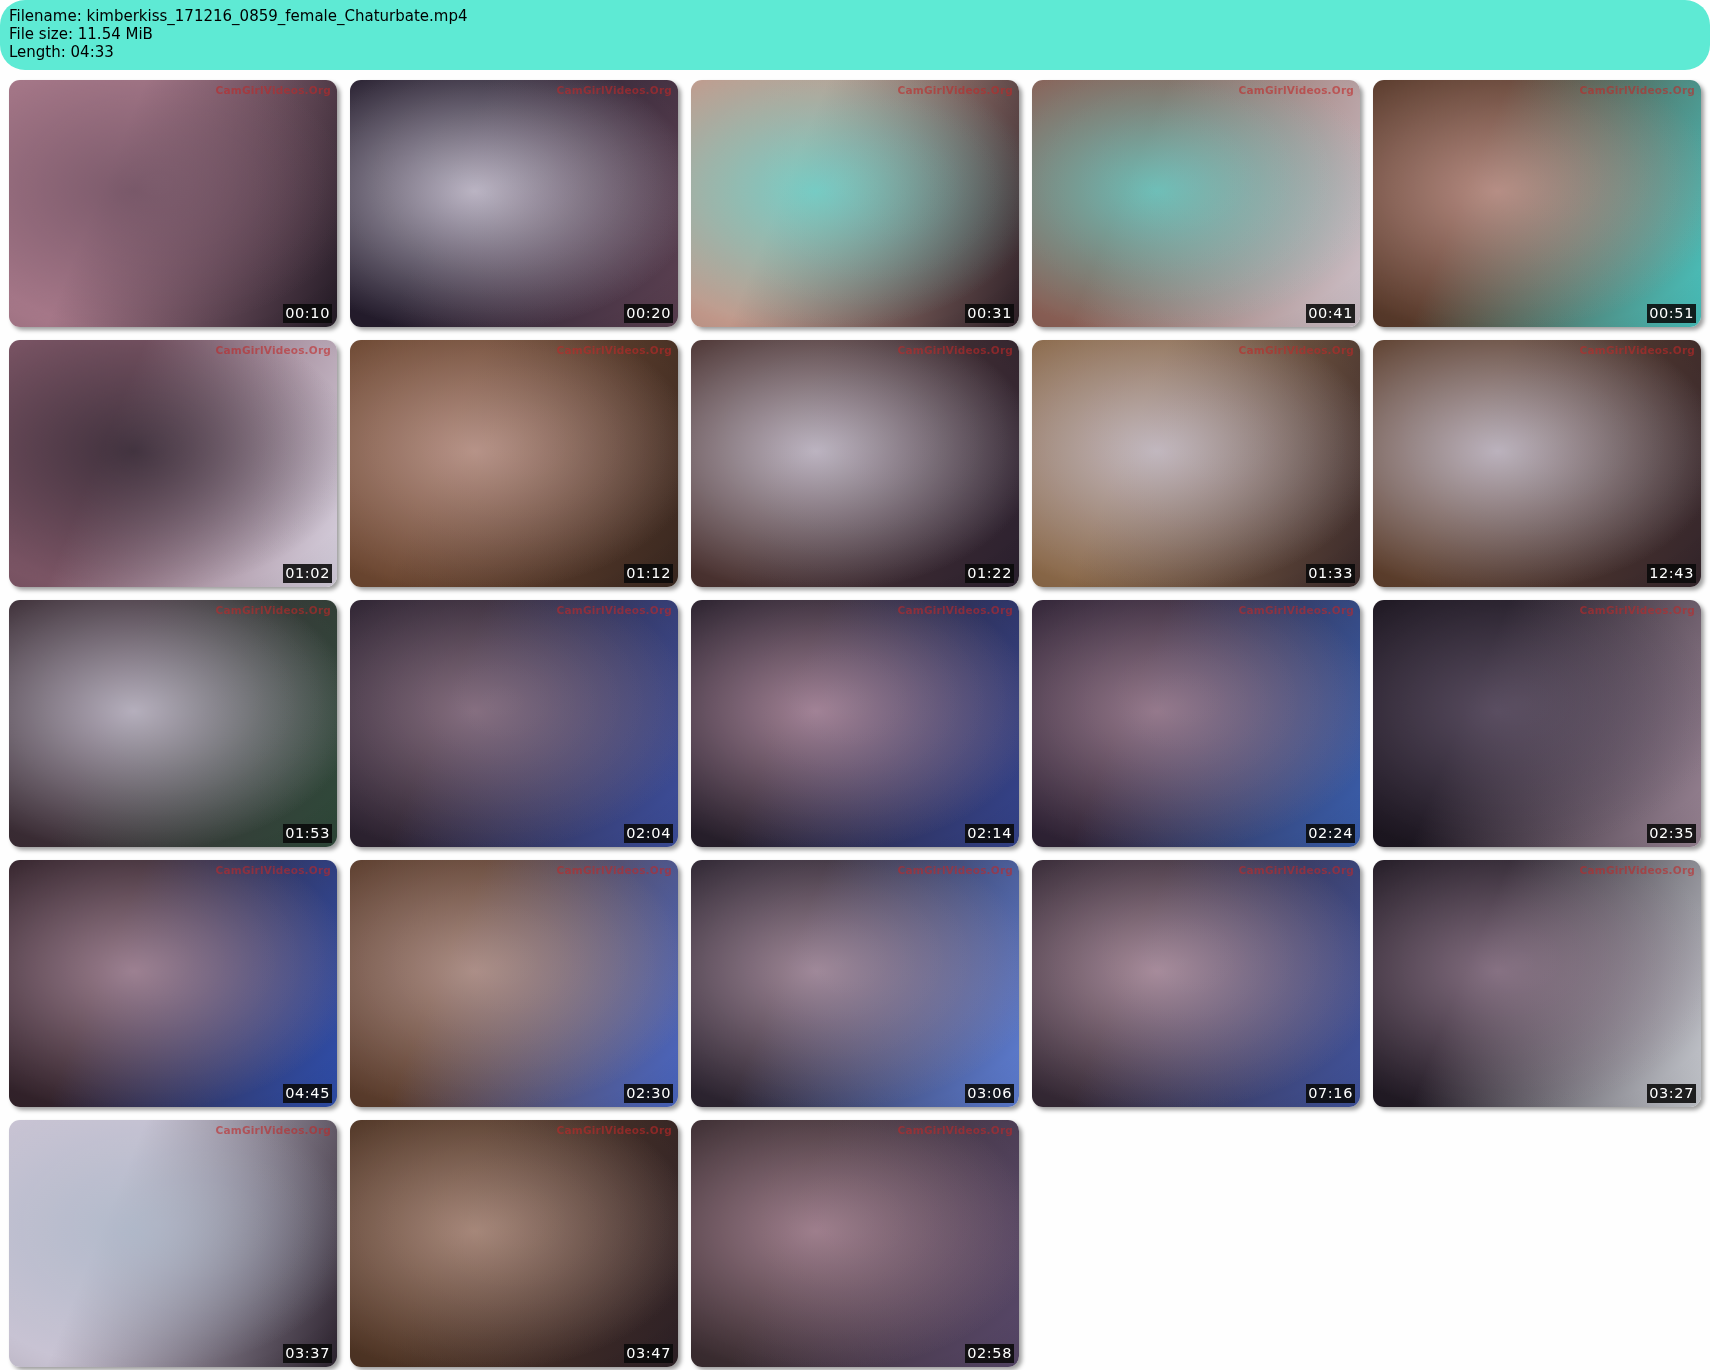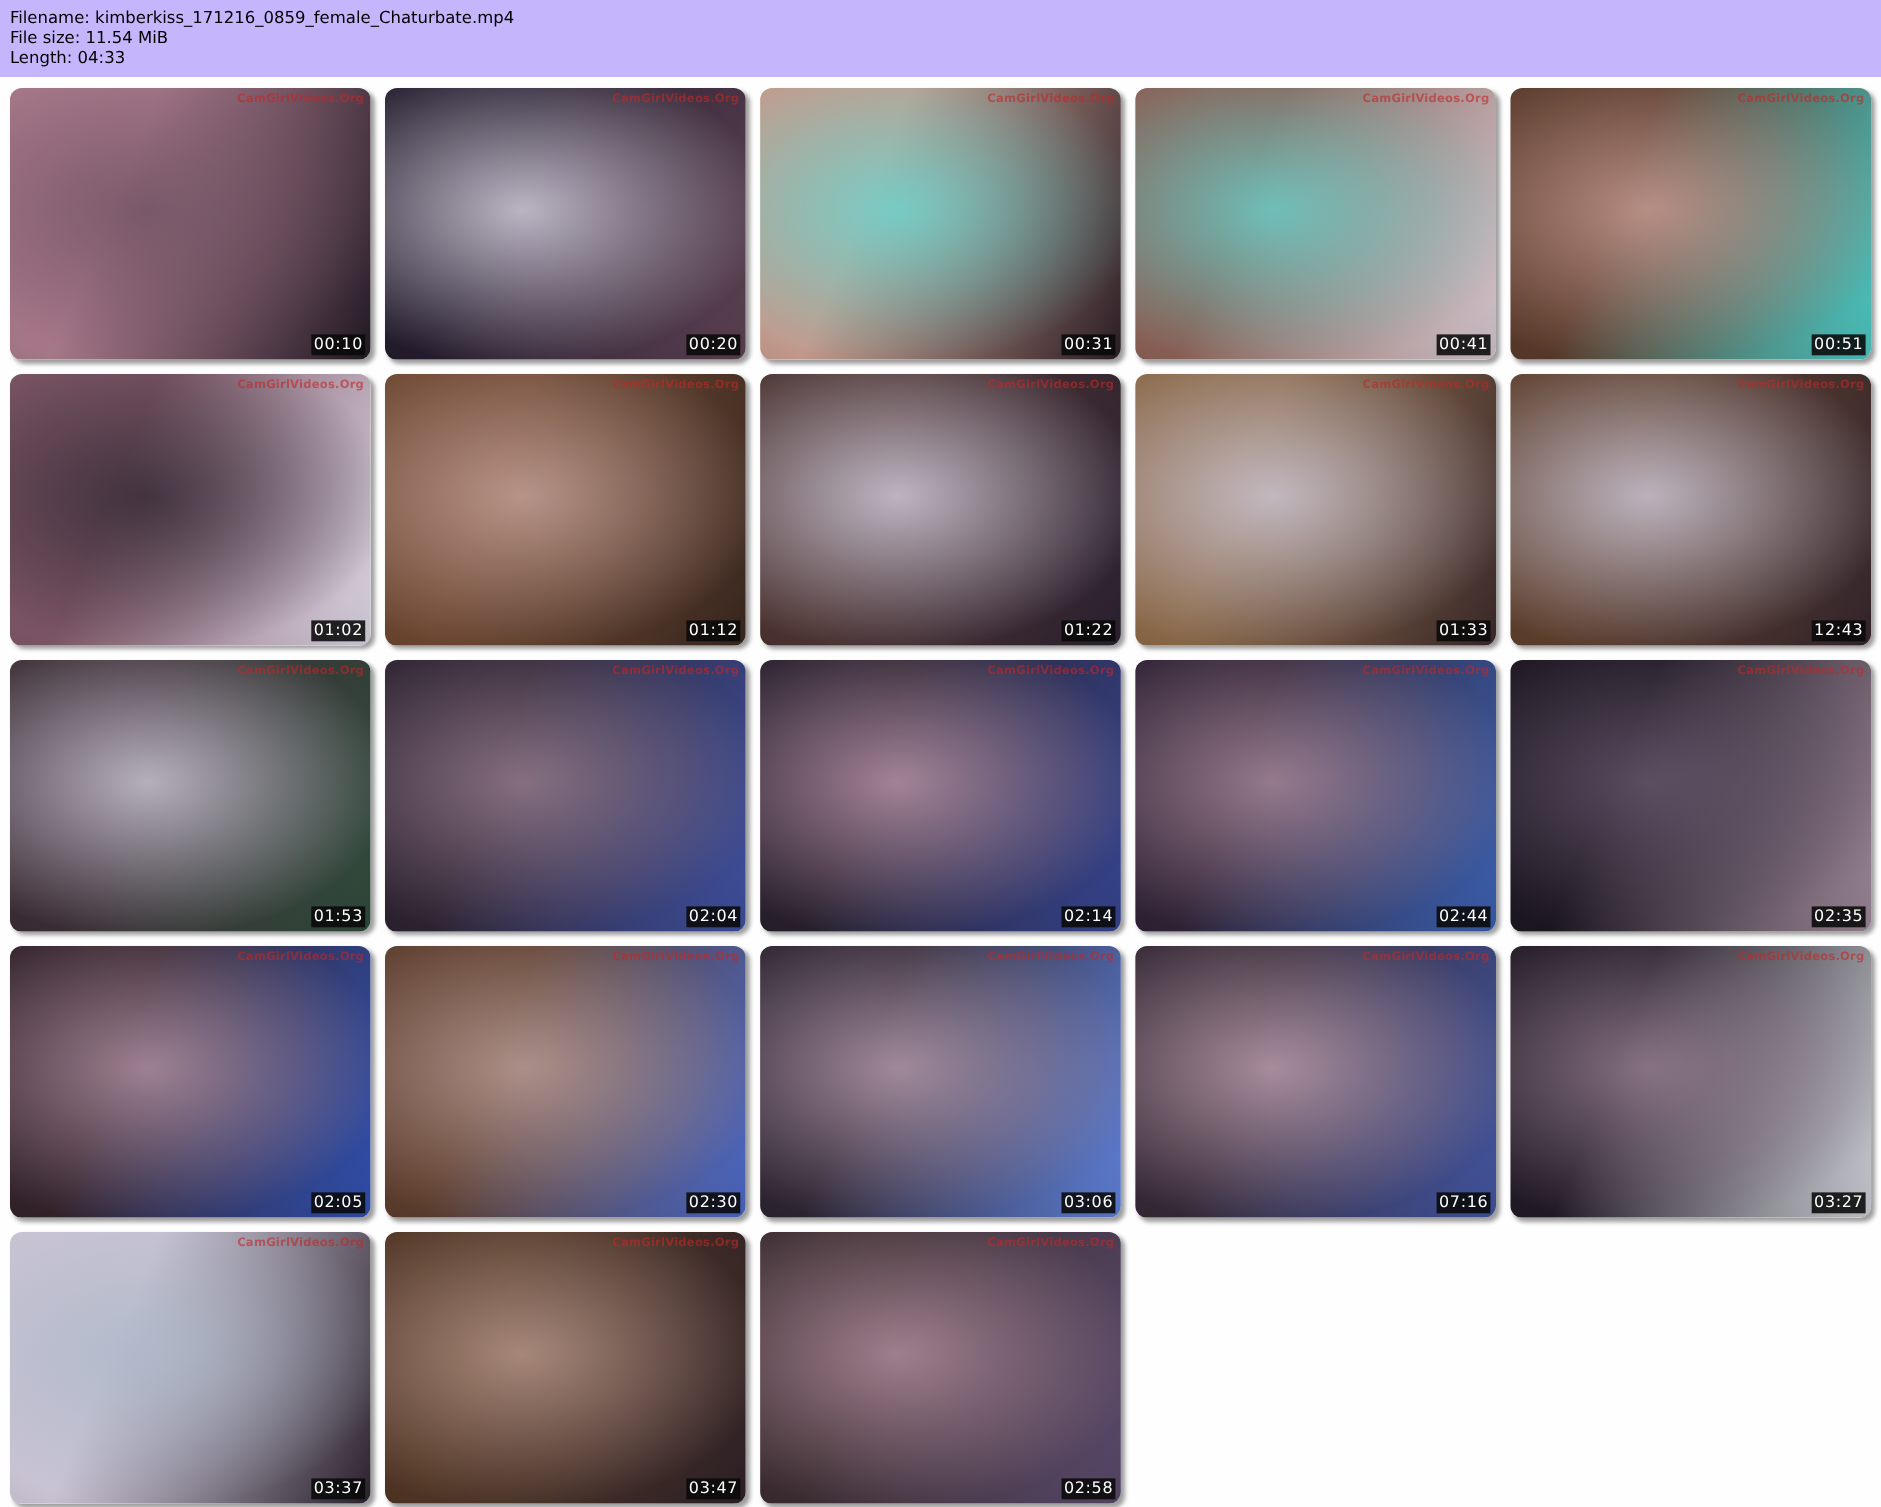--- a/index.html
+++ b/index.html
@@ -62,21 +62,21 @@
     line-height: 19px;
     padding: 0 2px;
     letter-spacing: 0.6px;
   }
 </style>
 </head>
 <body>
 
 <div class="sheet">
 
-  <div class="header" style="background: #c4b5fd; color: rgb(0, 0, 0);">
+  <div class="header" style="background: #5eead4; color: rgb(0, 0, 0); border-radius: 25px;">
     <div class="header-col left">
       <span>Filename: kimberkiss_171216_0859_female_Chaturbate.mp4</span>
       <span>File size: 11.54 MiB</span>
       <span>Length: 04:33</span>
     </div>
   </div>
 
   <div class="grid">
       <div class="thumb" style="background: radial-gradient(95% 80% at 38% 45%, rgba(107, 74, 92, 0.85) 0%, rgba(107, 74, 92, 0) 72%), linear-gradient(112deg, rgb(168, 121, 138) 0%, rgb(168, 121, 138) 32%, rgb(36, 27, 38) 100%);">
     <div class="vignette"></div>
@@ -139,31 +139,31 @@
     <span class="ts">02:04</span>
   </div>
       <div class="thumb" style="background: radial-gradient(95% 80% at 38% 45%, rgba(177, 139, 160, 0.85) 0%, rgba(177, 139, 160, 0) 72%), linear-gradient(112deg, rgb(39, 31, 43) 0%, rgb(39, 31, 43) 32%, rgb(53, 68, 142) 100%);">
     <div class="vignette"></div>
     <span class="wm" style="color: rgb(192, 40, 40);">CamGirlVideos.Org</span>
     <span class="ts">02:14</span>
   </div>
       <div class="thumb" style="background: radial-gradient(95% 80% at 38% 45%, rgba(160, 127, 146, 0.85) 0%, rgba(160, 127, 146, 0) 72%), linear-gradient(112deg, rgb(46, 34, 52) 0%, rgb(46, 34, 52) 32%, rgb(58, 95, 174) 100%);">
     <div class="vignette"></div>
     <span class="wm" style="color: rgb(192, 40, 40);">CamGirlVideos.Org</span>
-    <span class="ts">02:44</span>
+    <span class="ts">02:24</span>
   </div>
       <div class="thumb" style="background: radial-gradient(95% 80% at 38% 45%, rgba(88, 74, 96, 0.85) 0%, rgba(88, 74, 96, 0) 72%), linear-gradient(112deg, rgb(28, 22, 32) 0%, rgb(28, 22, 32) 32%, rgb(154, 133, 149) 100%);">
     <div class="vignette"></div>
     <span class="wm" style="color: rgb(192, 40, 40);">CamGirlVideos.Org</span>
     <span class="ts">02:35</span>
   </div>
       <div class="thumb" style="background: radial-gradient(95% 80% at 38% 45%, rgba(169, 136, 154, 0.85) 0%, rgba(169, 136, 154, 0) 72%), linear-gradient(112deg, rgb(50, 34, 42) 0%, rgb(50, 34, 42) 32%, rgb(47, 79, 174) 100%);">
     <div class="vignette"></div>
     <span class="wm" style="color: rgb(192, 40, 40);">CamGirlVideos.Org</span>
-    <span class="ts">02:05</span>
+    <span class="ts">04:45</span>
   </div>
       <div class="thumb" style="background: radial-gradient(95% 80% at 38% 45%, rgba(181, 149, 141, 0.85) 0%, rgba(181, 149, 141, 0) 72%), linear-gradient(112deg, rgb(90, 60, 44) 0%, rgb(90, 60, 44) 32%, rgb(74, 103, 196) 100%);">
     <div class="vignette"></div>
     <span class="wm" style="color: rgb(192, 40, 40);">CamGirlVideos.Org</span>
     <span class="ts">02:30</span>
   </div>
       <div class="thumb" style="background: radial-gradient(95% 80% at 38% 45%, rgba(173, 145, 162, 0.85) 0%, rgba(173, 145, 162, 0) 72%), linear-gradient(112deg, rgb(44, 36, 48) 0%, rgb(44, 36, 48) 32%, rgb(94, 127, 214) 100%);">
     <div class="vignette"></div>
     <span class="wm" style="color: rgb(192, 40, 40);">CamGirlVideos.Org</span>
     <span class="ts">03:06</span>

